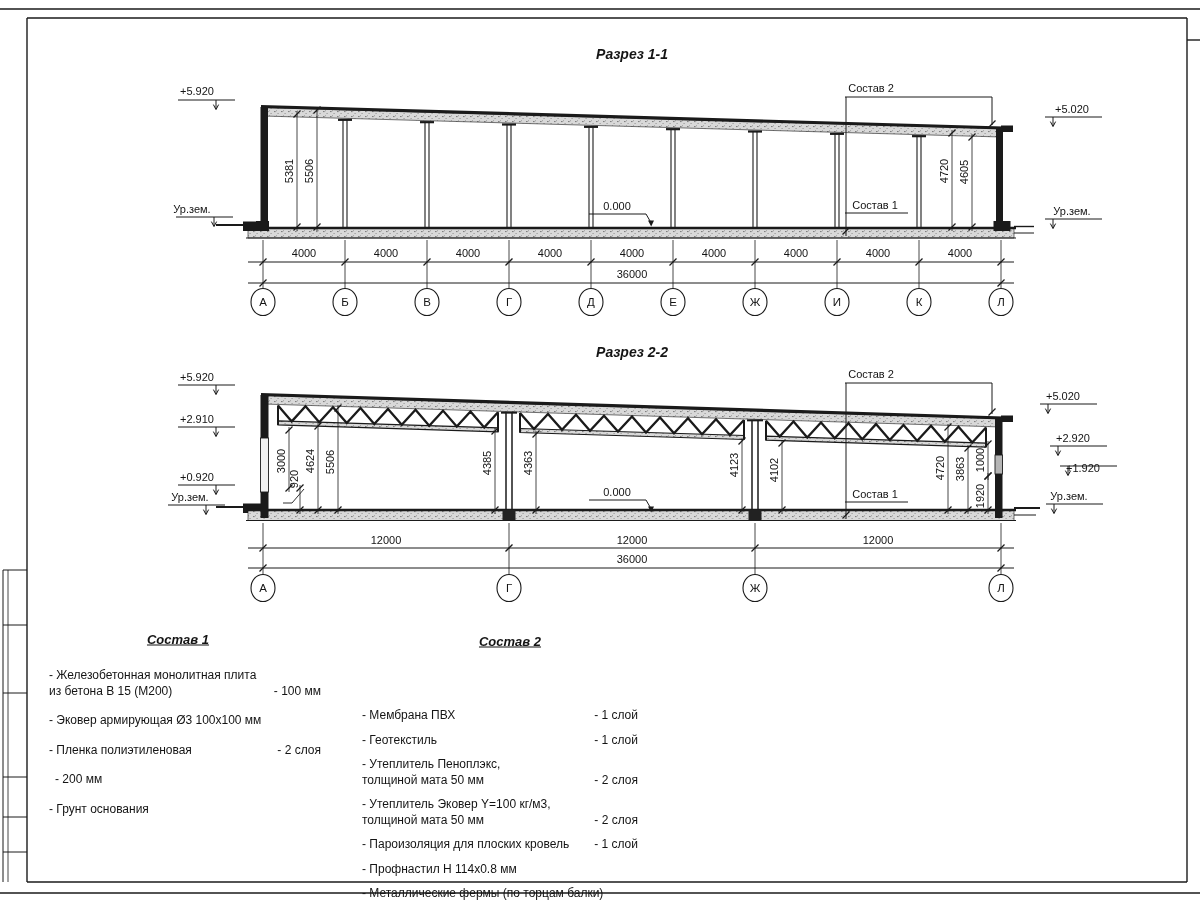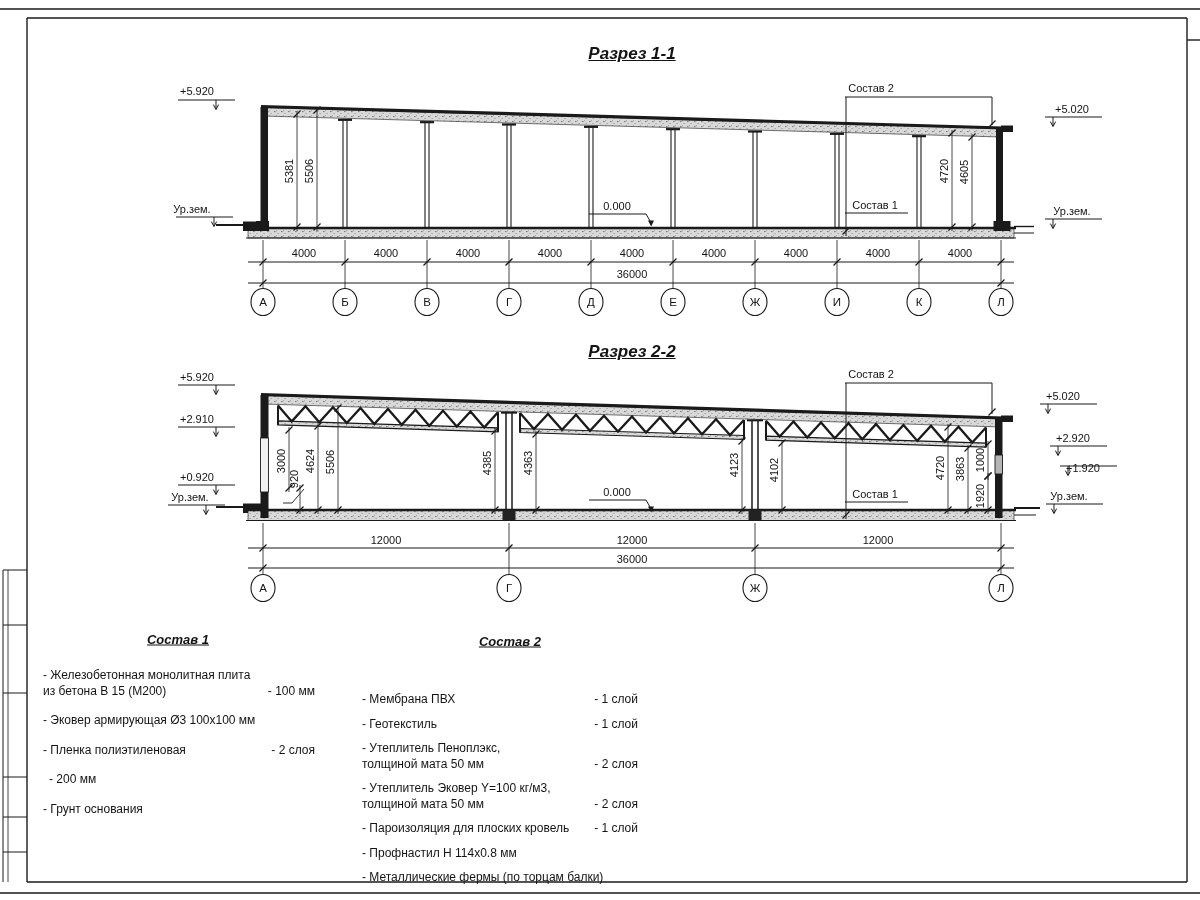--- a/index.html
+++ b/index.html
@@ -2,21 +2,21 @@
 <html><head>
 <meta charset="utf-8">
 <style>
   html,body{margin:0;padding:0;background:#fff;}
   .sheet{position:relative;width:1200px;height:900px;background:#fff;overflow:hidden;
          font-family:"Liberation Sans",sans-serif;color:#141414;}
   svg{position:absolute;left:0;top:0;}
   .t{position:absolute;transform:translate(-50%,-50%);font-size:11px;white-space:nowrap;
      pointer-events:none;color:#141414;}
   .rot{transform:translate(-50%,-50%) rotate(-90deg);}
-  .title{font-size:17px;font-weight:bold;font-style:italic;text-decoration:underline;}
+  .title{font-size:14px;font-weight:bold;font-style:italic;}
   .heading{font-size:13px;font-weight:bold;font-style:italic;text-decoration:underline;}
   .axis{font-size:11.5px;}
   .list{position:absolute;font-size:12px;line-height:15.5px;}
   .s-item{display:flex;justify-content:space-between;align-items:flex-end;}
   .s-item .txt{white-space:pre-line;}
   .s-item .val{white-space:nowrap;padding-left:6px;}
   .gap14{margin-bottom:14px;} .gap9{margin-bottom:9px;}
   .notes{position:absolute;left:872px;top:642px;font-size:12px;line-height:13.5px;}
 </style>
 </head>
@@ -357,21 +357,21 @@
   <div class="t" style="left:878px;top:540px">12000</div>
   <div class="t" style="left:632px;top:559px">36000</div>
   <div class="t axis" style="left:263px;top:588px">А</div>
   <div class="t axis" style="left:509px;top:588px">Г</div>
   <div class="t axis" style="left:755px;top:588px">Ж</div>
   <div class="t axis" style="left:1001px;top:588px">Л</div>
 
   <div class="t heading" style="left:178px;top:639px">Состав 1</div>
   <div class="t heading" style="left:510px;top:641px">Состав 2</div>
 
-  <div class="list" style="left:43px;top:668px;width:272px">
+  <div class="list" style="left:49px;top:668px;width:272px">
     <div class="s-item gap14">
       <span class="txt">- Железобетонная  монолитная плита
 из бетона В 15 (М200)</span>
       <span class="val">- 100 мм</span>
       </div>
     <div class="s-item gap14">
       <span class="txt">- Эковер армирующая Ø3 100х100 мм</span>
       <span class="val"></span>
       </div>
     <div class="s-item gap14">
@@ -380,21 +380,21 @@
       </div>
     <div class="s-item gap14">
       <span class="val">- 200 мм</span>
       </div>
     <div class="s-item">
       <span class="txt">- Грунт основания</span>
       <span class="val"></span>
       </div>
   </div>
 
-  <div class="list" style="left:362px;top:692px;width:276px">
+  <div class="list" style="left:362px;top:708px;width:276px">
     <div class="s-item gap9">
       <span class="txt">- Мембрана ПВХ</span>
       <span class="val">- 1 слой</span>
       </div>
     <div class="s-item gap9">
       <span class="txt">- Геотекстиль</span>
       <span class="val">- 1 слой</span>
       </div>
     <div class="s-item gap9">
       <span class="txt">- Утеплитель Пеноплэкс,

